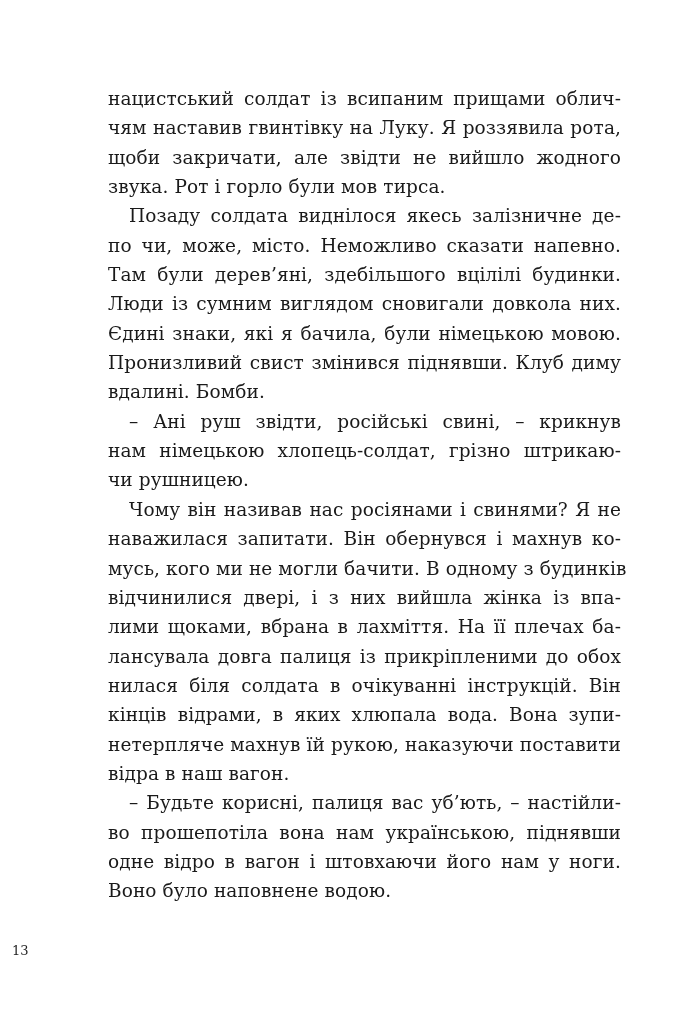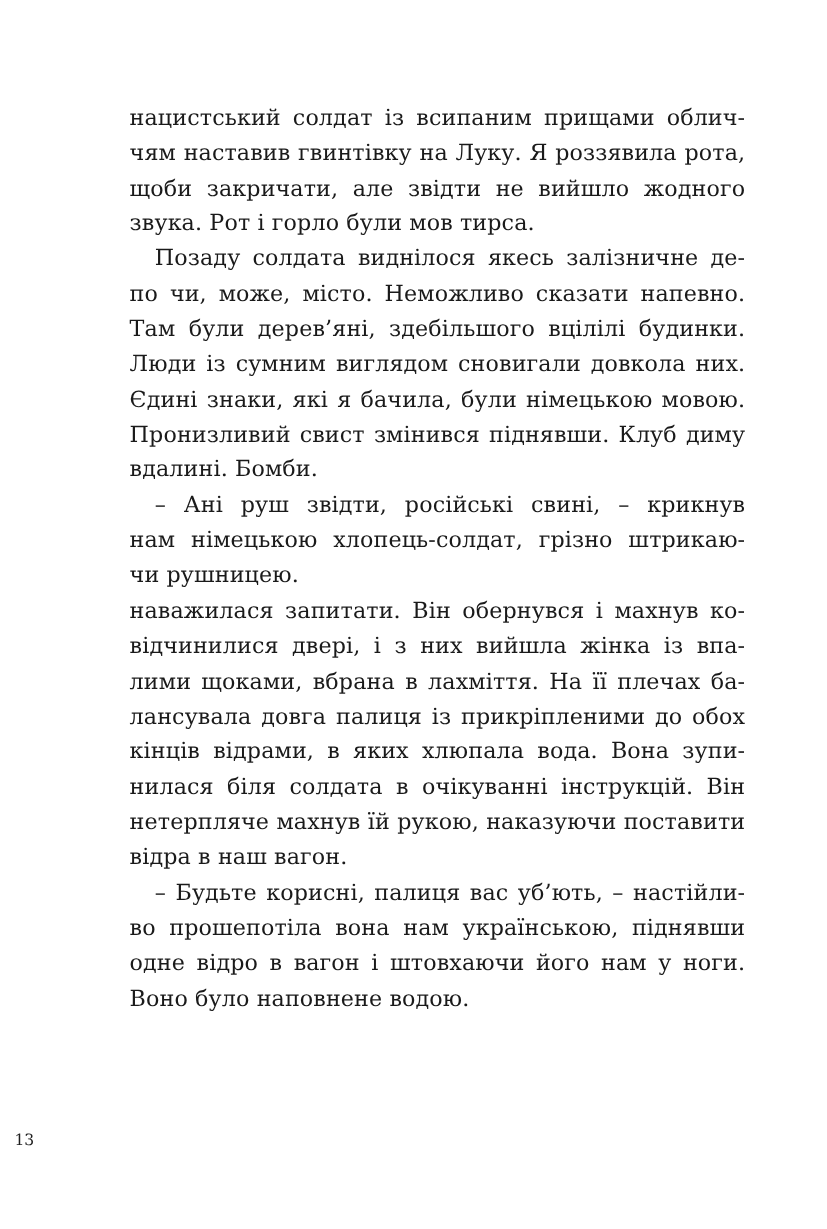--- a/index.html
+++ b/index.html
@@ -76,26 +76,28 @@
       <div class="line last">вдалині. Бомби.</div>
     </div>
 
     <div class="para indent">
       <div class="line first">– Ані руш звідти, російські свині, – крикнув</div>
       <div class="line">нам німецькою хлопець-солдат, грізно штрикаю-</div>
       <div class="line last">чи рушницею.</div>
     </div>
 
     <div class="para indent">
+      <div class="line first">Чому він називав нас росіянами і свинями? Я не</div>
       <div class="line">наважилася запитати. Він обернувся і махнув ко-</div>
+      <div class="line">мусь, кого ми не могли бачити. В одному з будинків</div>
       <div class="line">відчинилися двері, і з них вийшла жінка із впа-</div>
       <div class="line">лими щоками, вбрана в лахміття. На її плечах ба-</div>
       <div class="line">лансувала довга палиця із прикріпленими до обох</div>
+      <div class="line">нилася біля солдата в очікуванні інструкцій. Він</div>
       <div class="line">кінців відрами, в яких хлюпала вода. Вона зупи-</div>
-      <div class="line">нилася біля солдата в очікуванні інструкцій. Він</div>
       <div class="line">нетерпляче махнув їй рукою, наказуючи поставити</div>
       <div class="line last">відра в наш вагон.</div>
     </div>
 
     <div class="para indent">
       <div class="line first">– Будьте корисні, палиця вас уб’ють, – настійли-</div>
       <div class="line">во прошепотіла вона нам українською, піднявши</div>
       <div class="line">одне відро в вагон і штовхаючи його нам у ноги.</div>
       <div class="line last">Воно було наповнене водою.</div>
     </div>

